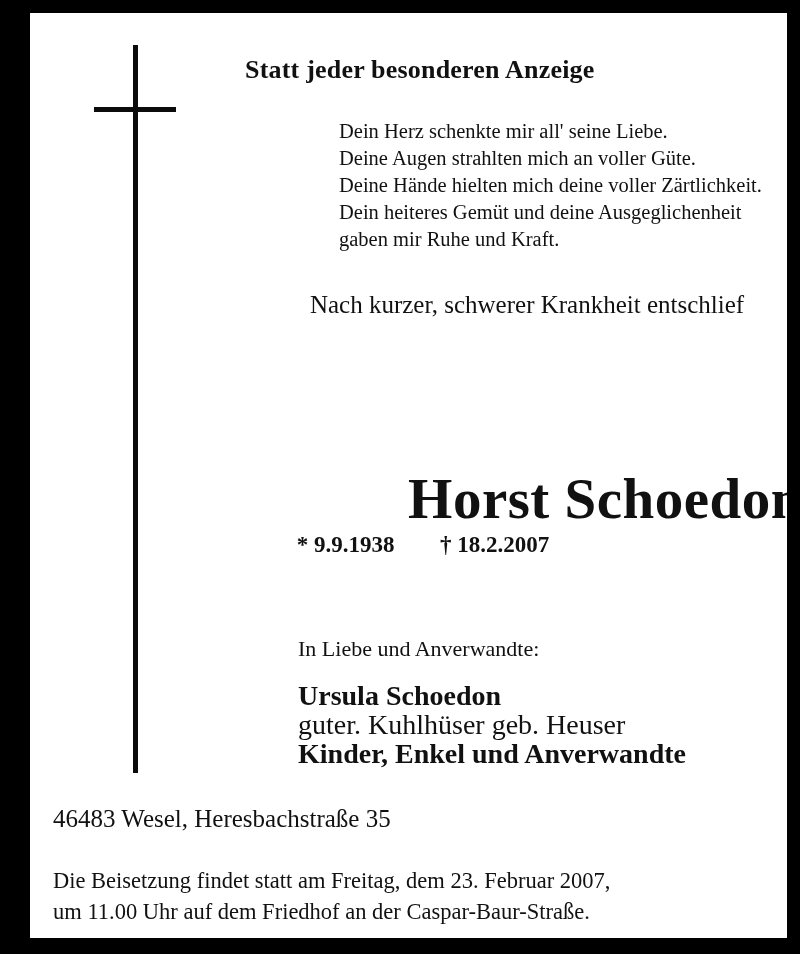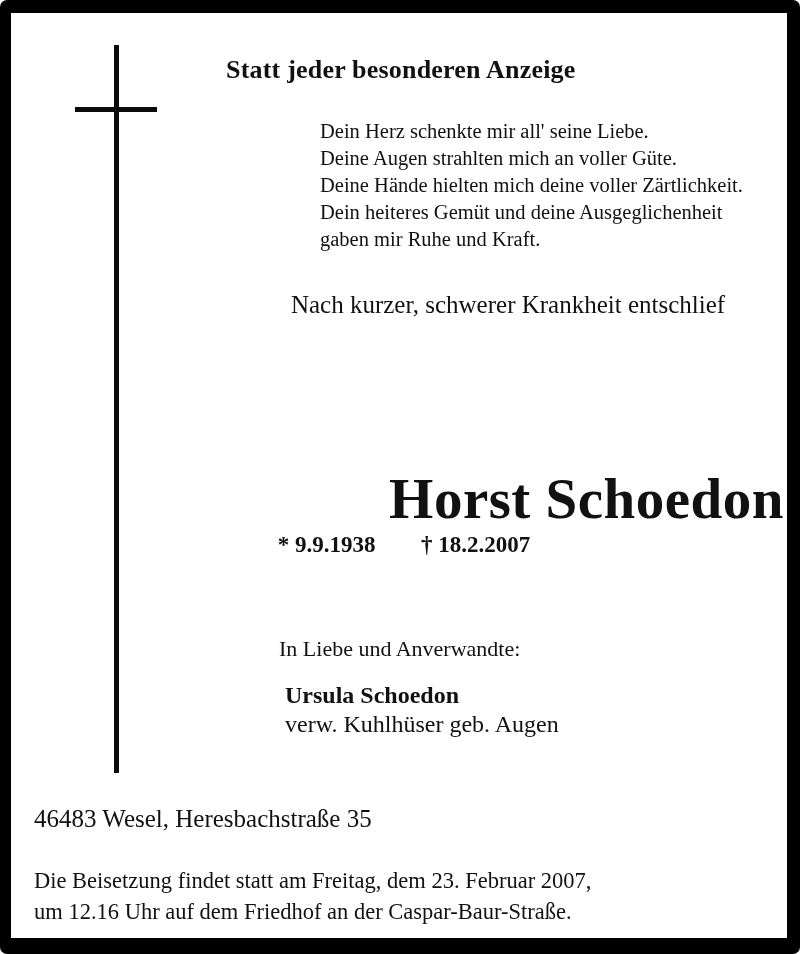--- a/index.html
+++ b/index.html
@@ -15,22 +15,21 @@
     color: #111111;
   }
 
   
   .notice {
     position: relative;
     width: 800px;
     height: 954px;
     box-sizing: border-box;
     background: #000000;
-    padding: 13px 13px 16px 11px;
-    border-radius: 7px;
+    padding: 13px 13px 16px 30px;
   }
   .notice-inner {
     position: relative;
     width: 100%;
     height: 100%;
     background: #ffffff;
     box-sizing: border-box;
     overflow: hidden;
   }
 
@@ -119,23 +118,22 @@
     position: absolute;
     left: 268px;
     top: 622px;
   }
   .mourners-intro {
     font-size: 22px;
     line-height: 28px;
   }
   .mourners-list {
     margin-top: 18px;
-    font-size: 24px;
+    font-size: 28px;
     line-height: 29px;
-    margin-left: 6px;
   }
   .mourners-list .bold { font-weight: bold; }
 
   .address {
     position: absolute;
     left: 23px;
     top: 792px;
     font-size: 25px;
     white-space: nowrap;
   }
@@ -184,25 +182,26 @@
         <span class="date-gap"></span>
         <span>†</span>
         <span>18.2.2007</span>
       </div>
     </div>
 
     <div class="mourners">
       <div class="mourners-intro">In Liebe und Anverwandte:</div>
       <div class="mourners-list">
         <div class="bold">Ursula Schoedon</div>
-        <div>verw. Kuhlhüser geb. Augen</div>
+        <div>guter. Kuhlhüser geb. Heuser</div>
+        <div class="bold">Kinder, Enkel und Anverwandte</div>
       </div>
     </div>
 
     <div class="address">46483 Wesel, Heresbachstraße 35</div>
 
     <div class="funeral">
       <div>Die Beisetzung findet statt am Freitag, dem 23. Februar 2007,</div>
-      <div>um 12.16 Uhr auf dem Friedhof an der Caspar-Baur-Straße.</div>
+      <div>um 11.00 Uhr auf dem Friedhof an der Caspar-Baur-Straße.</div>
     </div>
 
   </div>
 </div>
 
 </body></html>

